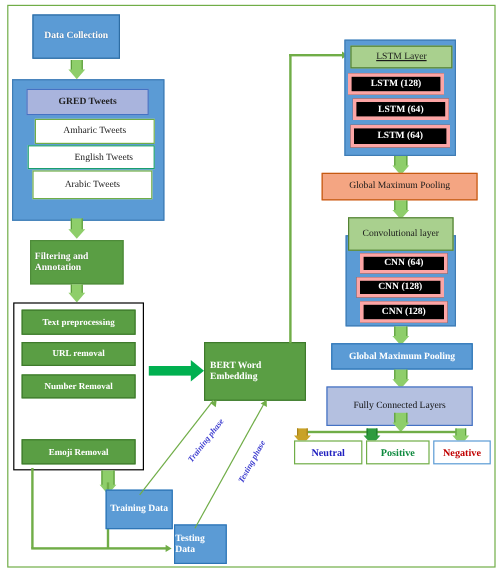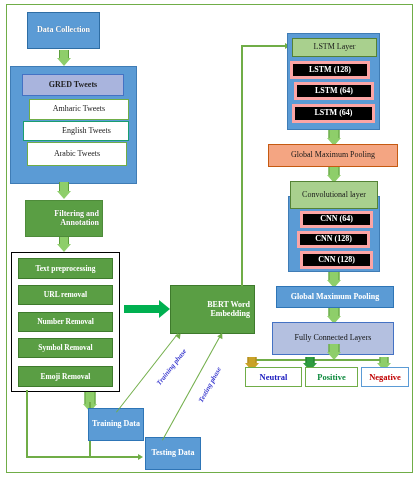--- a/index.html
+++ b/index.html
@@ -3,21 +3,21 @@
 <meta charset="utf-8">
 <style>
   html,body{margin:0;padding:0;background:#ffffff;}
   body{font-family:"Liberation Serif", serif;}
   #canvas{position:relative;width:420px;height:481px;background:#ffffff;overflow:hidden;}
 
   
   .frame{position:absolute;border:1.5px solid #70ad47;background:transparent;}
 
   .box{position:absolute;box-sizing:border-box;display:flex;align-items:center;
-       justify-content:center;text-align:right;line-height:1.05;}
+       justify-content:center;text-align:left;line-height:1.05;}
 
   
   .blue-fill     {background:#5b9bd5;border:1px solid #2e6da4;color:#ffffff;font-weight:bold;
                   text-shadow:0 0 1px rgba(0,0,0,.35);}
   .blue-plain    {background:#5b9bd5;border:1px solid #2e75b6;color:#ffffff;font-weight:bold;}
   .blue-container{background:#5b9bd5;border:1px solid #3f7cb5;}
   .purple-fill   {background:#a9b4dd;border:1.2px solid #4472c4;color:#1f1f1f;font-weight:bold;}
   .lavender-fill {background:#b4c0e0;border:1px solid #4472c4;color:#111111;}
   .white-green   {background:#ffffff;border:1.3px solid #70ad47;color:#1a1a1a;}
   .white-teal    {background:#ffffff;border:1.6px solid #1a9e6e;color:#1a1a1a;}
@@ -103,60 +103,59 @@
   <div class="fat-arrow-down" style="left:57px;top:237px;width:14px;height:15px;">
     <div class="stem" style="width:8px;height:8px;"></div>
     <div class="head" style="top:7px;"></div>
   </div>
 
   <div class="outline-black" style="position:absolute;left:11px;top:252px;width:109px;height:140px;box-sizing:border-box;"></div>
 
   <div class="box green-mid" style="left:18px;top:258px;width:95px;height:21px;font-size:7.5px;">Text preprocessing</div>
   <div class="box green-mid" style="left:18px;top:285px;width:95px;height:20px;font-size:7.5px;">URL removal</div>
   <div class="box green-mid" style="left:18px;top:312px;width:95px;height:20px;font-size:7.5px;">Number Removal</div>
-  <div class="box green-mid" style="left:18px;top:338px;width:95px;height:20px;font-size:7.5px;">Symbol Removal</div>
   <div class="box green-mid" style="left:18px;top:366px;width:95px;height:21px;font-size:7.5px;">Emoji Removal</div>
 
   <div class="fat-arrow-right" style="left:124px;top:300px;width:47px;height:18px;">
     <div class="stem" style="width:36px;height:8px;"></div>
     <div class="head" style="left:35px;"></div>
   </div>
 
   <div class="fat-arrow-down" style="left:82px;top:392px;width:16px;height:22px;">
     <div class="stem" style="width:9px;height:13px;"></div>
     <div class="head" style="top:12px;"></div>
   </div>
 
   <div class="vline" style="left:26px;top:390px;width:1.5px;height:67px;"></div>
   <div class="hline" style="left:26px;top:456px;width:114px;height:1.5px;"></div>
   <div class="thin-head-right" style="left:138px;top:453.5px;"></div>
 
   <div class="vline" style="left:89px;top:402px;width:1.5px;height:55px;"></div>
 
   <div class="box blue-plain" style="left:88px;top:408px;width:56px;height:33px;font-size:8px;">Training Data</div>
 
-  <div class="box blue-plain" style="left:145px;top:437px;width:56px;height:33px;font-size:8px;">Testing Data</div>
+  <div class="box blue-plain" style="left:145px;top:437px;width:44px;height:33px;font-size:8px;">Testing Data</div>
 
   <div class="box green-mid" style="left:170px;top:285px;width:85px;height:49px;font-size:8px;padding:0 4px;">BERT Word Embedding</div>
 
   <div class="vline" style="left:241px;top:45px;width:1.5px;height:241px;"></div>
   <div class="hline" style="left:241px;top:45px;width:46px;height:1.5px;"></div>
   <div class="thin-head-right" style="left:285px;top:42.5px;"></div>
 
   <div class="diag" style="left:116px;top:412px;width:100px;transform:rotate(-52deg);"></div>
   <div class="diag-head" style="left:176px;top:333px;transform:rotate(38deg);"></div>
   <div class="phase-label" style="left:155px;top:382px;transform:rotate(-52deg);">Training phase</div>
 
   <div class="diag" style="left:162px;top:440px;width:122px;transform:rotate(-61deg);"></div>
   <div class="diag-head" style="left:218px;top:333px;transform:rotate(29deg);"></div>
   <div class="phase-label" style="left:197px;top:400px;transform:rotate(-61deg);">Testing phase</div>
 
   <div class="blue-container" style="position:absolute;left:287px;top:33px;width:93px;height:97px;box-sizing:border-box;"></div>
 
-  <div class="box green-light" style="left:292px;top:38px;width:85px;height:19px;font-size:8px;">LSTM Layer</div>
+  <div class="box green-light" style="left:292px;top:38px;width:85px;height:19px;font-size:8px;text-decoration:underline;">LSTM Layer</div>
   <div class="box black-fill" style="left:290px;top:61px;width:80px;height:18px;font-size:8px;">LSTM (128)</div>
   <div class="box black-fill" style="left:294px;top:82px;width:80px;height:18px;font-size:8px;">LSTM (64)</div>
   <div class="box black-fill" style="left:292px;top:104px;width:83px;height:19px;font-size:8px;">LSTM (64)</div>
 
   <div class="fat-arrow-down" style="left:326px;top:130px;width:16px;height:16px;">
     <div class="stem" style="width:9px;height:9px;"></div>
     <div class="head" style="top:8px;"></div>
   </div>
 
   <div class="box salmon-fill" style="left:268px;top:144px;width:130px;height:23px;font-size:8px;">Global Maximum Pooling</div>

